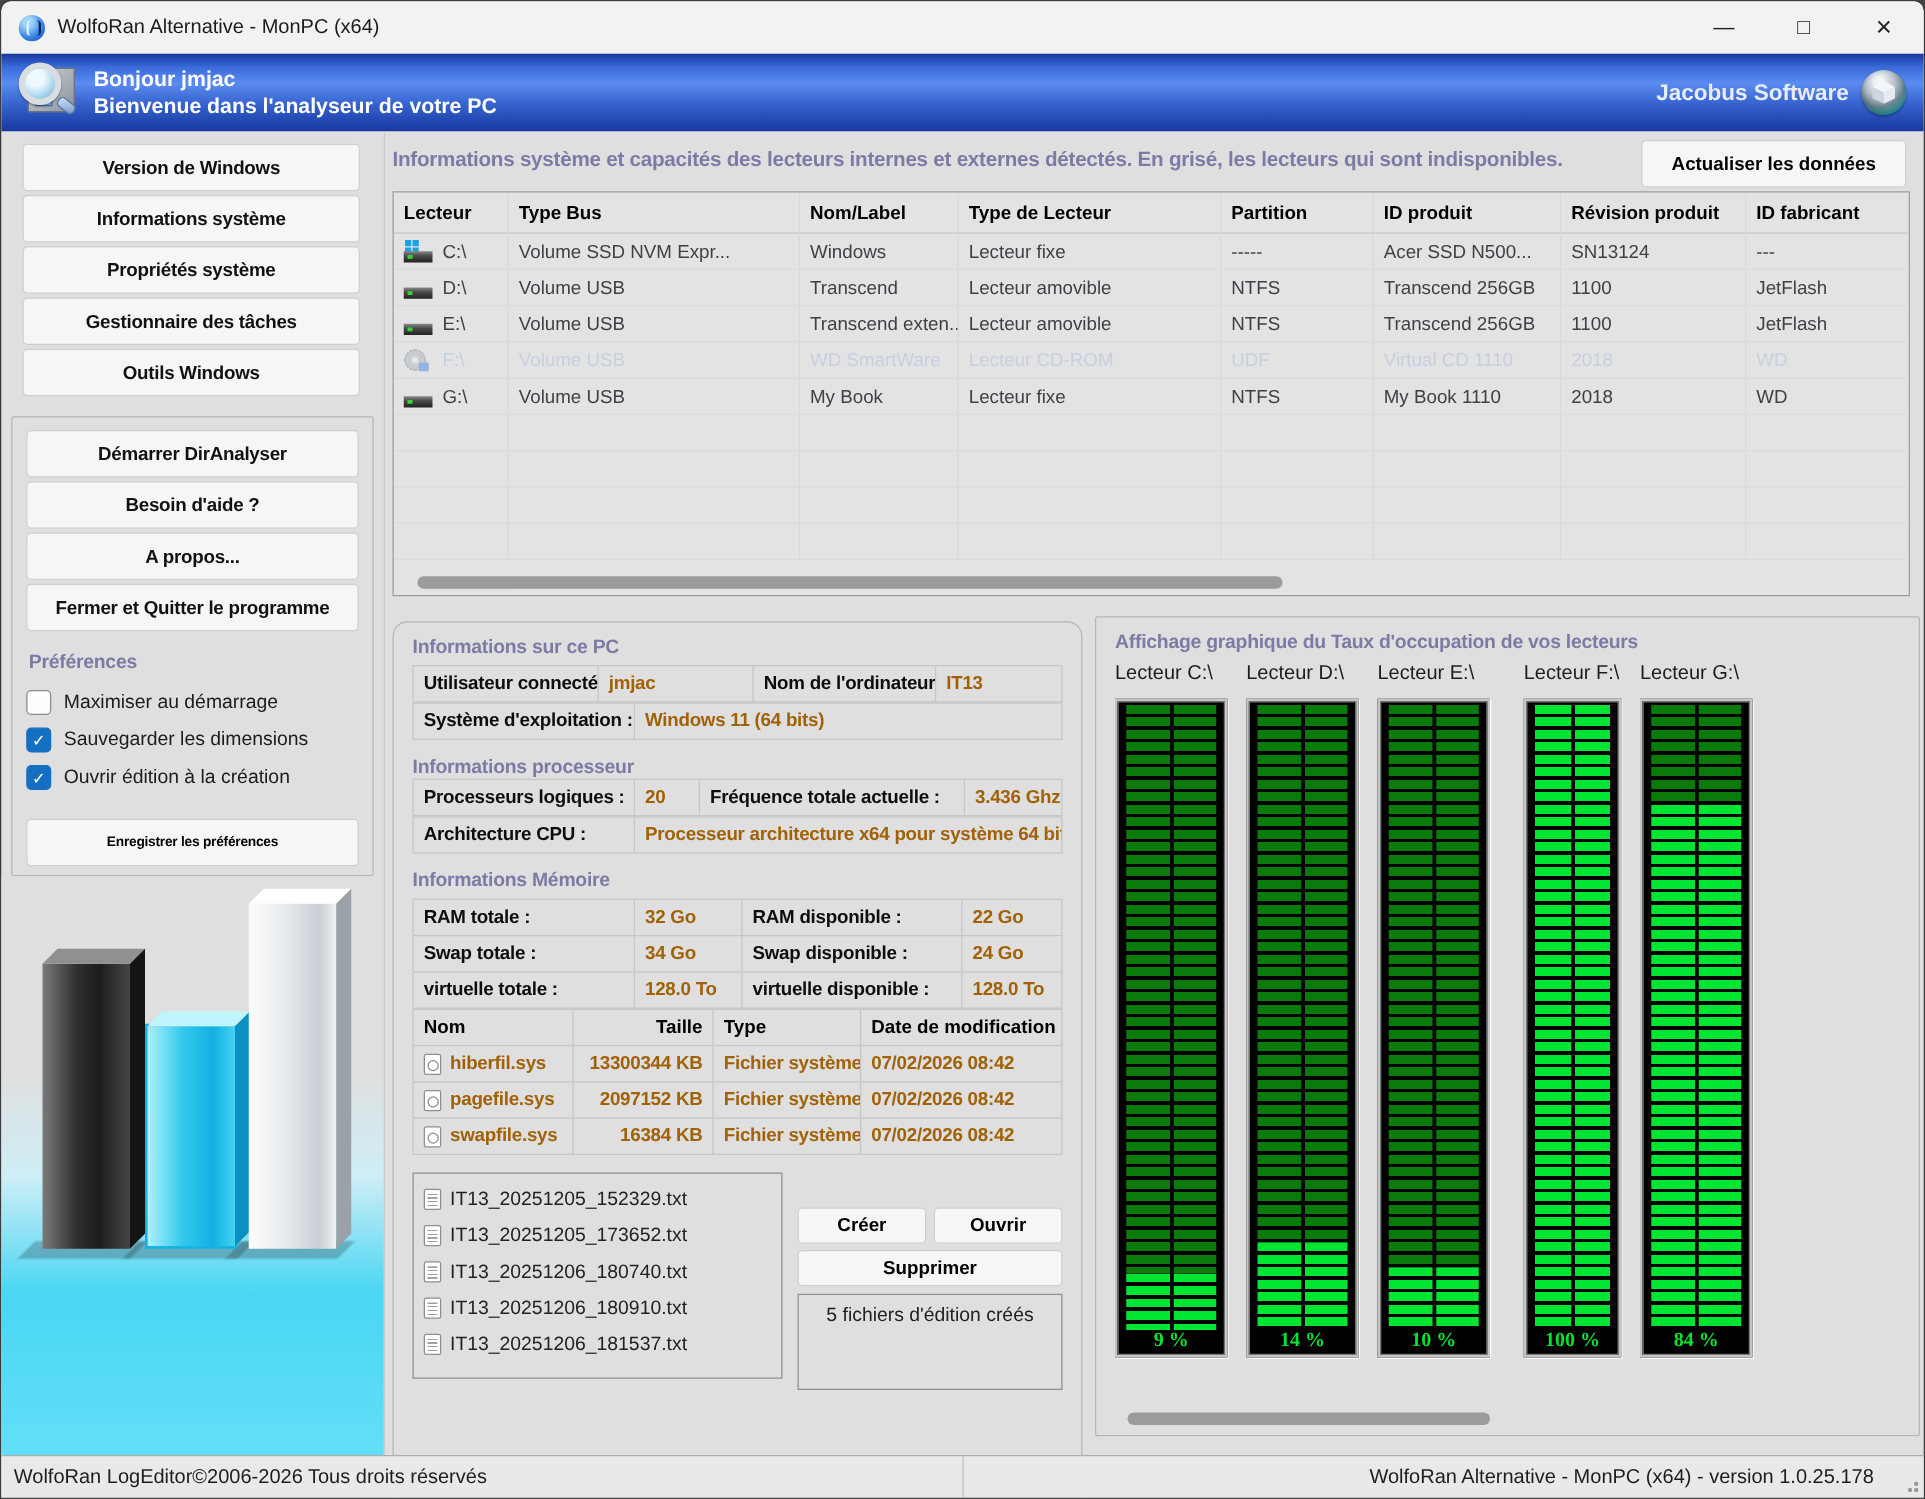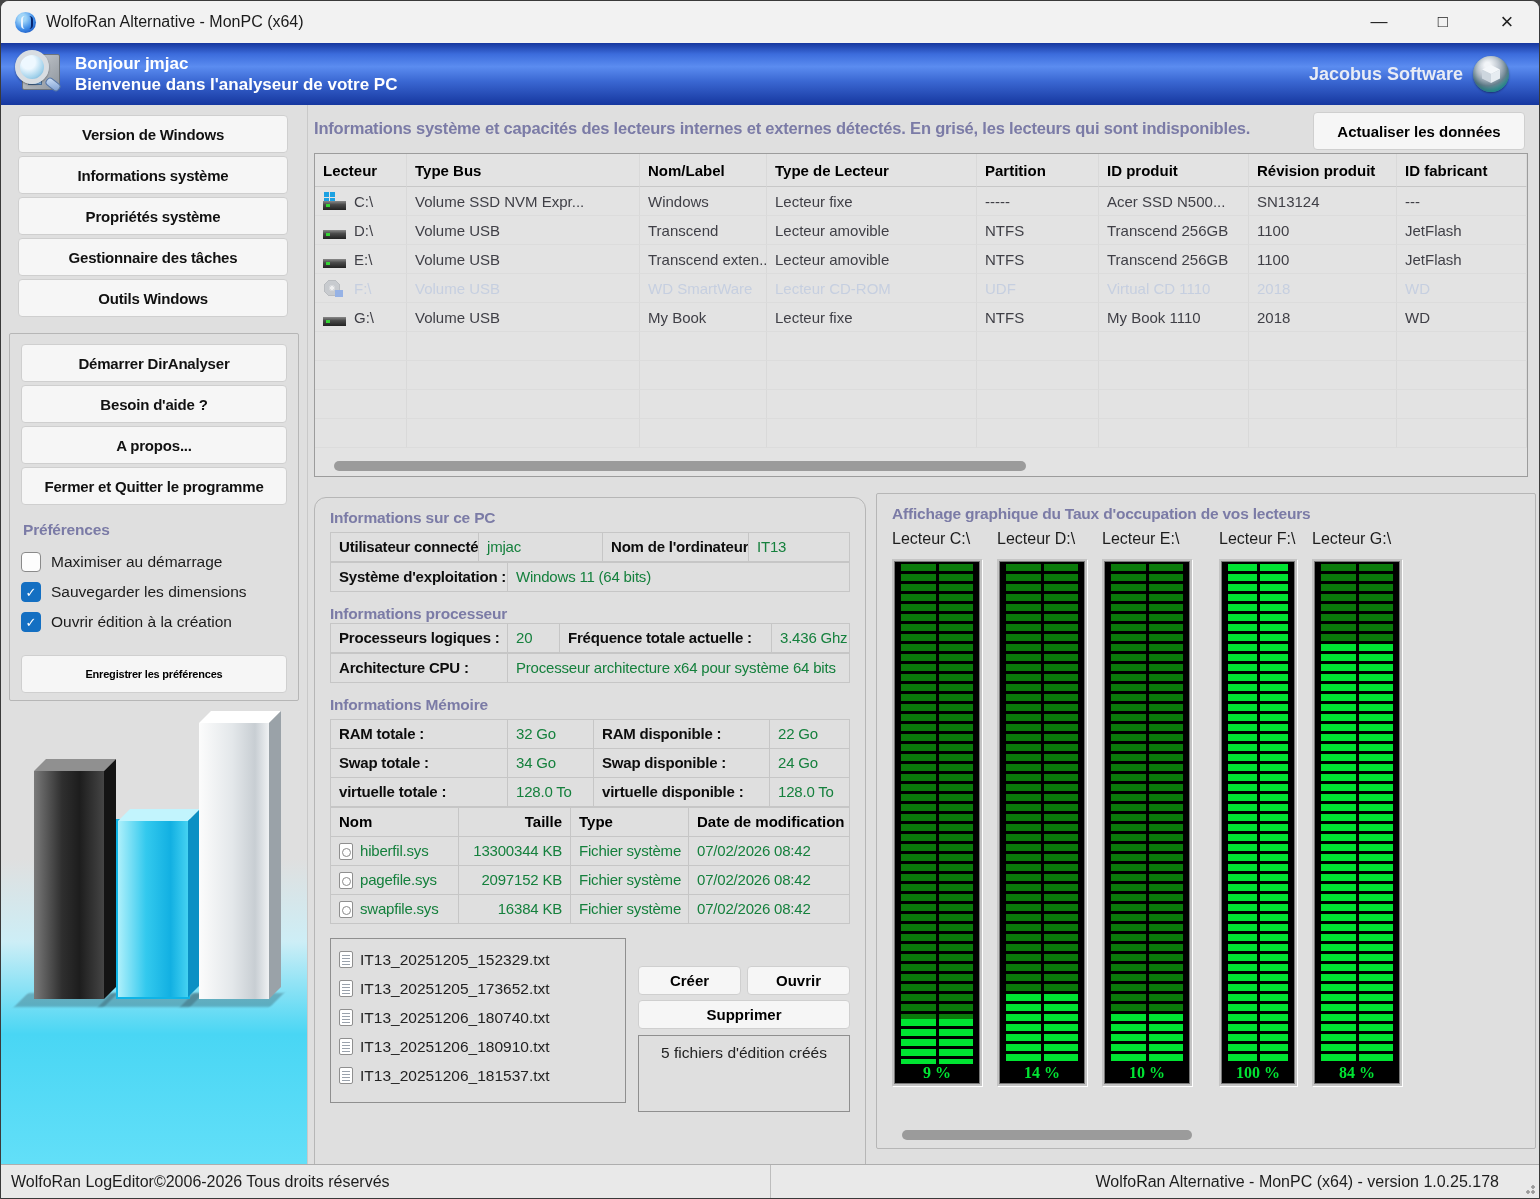--- a/index.html
+++ b/index.html
@@ -29,21 +29,21 @@
   .lens .disk { position:absolute; left:9px; top:4px; width:38px; height:36px; background:linear-gradient(135deg,#cfd3d8,#8d949c); border:1px solid #6d747c; border-radius:2px; }
   .lens .disk::after { content:""; position:absolute; left:5px; bottom:4px; width:12px; height:7px; background:#7fb3e8; border:1px solid #4a6f9a; }
   .lens .glass { position:absolute; left:2px; top:0px; width:34px; height:34px; border-radius:50%;
       border:5px solid #d8dde2; background:radial-gradient(circle at 35% 30%, #eef8ff 0 30%, #9fd0ea 70%, #5d9cc8 100%);
       box-shadow:0 1px 2px rgba(0,0,0,.4); }
   .lens .handle { position:absolute; left:32px; top:30px; width:16px; height:9px; border-radius:4px;
       background:linear-gradient(135deg,#cfe2f8,#7a9cd0); border:1px solid #5577aa; transform:rotate(38deg); }
   .greet { line-height:1.25; }
   .greet .g1 { font-size:17px; font-weight:bold; }
   .greet .g2 { font-size:17px; font-weight:bold; }
-  .brand { margin-left:auto; display:flex; align-items:center; gap:10px; padding-right:30px; }
+  .brand { margin-left:auto; display:flex; align-items:center; gap:10px; padding-right:14px; }
   .brand .btxt { font-size:18px; font-weight:bold; color:#e8ecf5; }
   .orb { width:36px; height:36px; border-radius:50%; position:relative; flex:none;
       background:radial-gradient(circle at 40% 25%, #f2f5f8 0 8%, #b9c2cc 35%, #6e8694 60%, #27c3c0 85%, #0b9894 100%);
       box-shadow:inset 0 -3px 6px rgba(0,60,60,.5), 0 1px 2px rgba(0,0,0,.4); }
   .orb svg { position:absolute; left:7px; top:7px; }
 
   
   .sidebtns { position:absolute; left:17px; top:114px; width:270px; display:flex; flex-direction:column; gap:3px; }
   .side-btn { height:38px; background:#f6f6f6; border:1px solid #cfcfcf; border-radius:4px;
       font-family:"Liberation Sans",sans-serif; font-size:15px; font-weight:bold; color:#111; letter-spacing:-.2px; }
@@ -112,21 +112,21 @@
       linear-gradient(#3a78e8,#3a78e8) 12px 11px / 8px 7px no-repeat,
       radial-gradient(circle at 9px 9px, #ffffff 0 2px, #c7ccd2 2px 3.5px, #a8b0b9 3.5px 7.5px, #878e96 7.5px 8.5px, transparent 8.5px); }
   .hscroll { position:absolute; left:19px; bottom:5px; width:692px; height:10px; background:#9b9b9b; border-radius:5px; }
 
   
   .infopanel { position:absolute; left:313px; top:496px; width:552px; height:712px; padding:11px 15px;border-radius:12px; }
   .itable { display:grid; border-top:1px solid #c6c6c6; border-left:1px solid #c6c6c6; margin-top:5px; }
   .itable > div { border-right:1px solid #c6c6c6; border-bottom:1px solid #c6c6c6; height:29px;
       line-height:28px; padding:0 8px; white-space:nowrap; overflow:hidden; font-size:15px; }
   .lbl { font-weight:bold; color:#0d0d0d; letter-spacing:-.2px; }
-  .val { font-weight:normal; color:#15803d; letter-spacing:-.2px; }
+  .val { font-weight:bold; color:#a16207; letter-spacing:-.2px; }
   .t-user { grid-template-columns:148px 124px 146px 1fr; }
   .t-os   { grid-template-columns:177px 1fr; }
   .t-cpu1 { grid-template-columns:177px 1fr; }
   .t-cpu2 { grid-template-columns:177px 52px 212px 1fr; }
   .t-mem  { grid-template-columns:177px 86px 176px 1fr; }
   .t-files{ grid-template-columns:128px 112px 118px 1fr; }
   .t-files .hd { font-weight:bold; color:#000; }
   .num { text-align:right; }
   .fcell { display:flex; align-items:center; }
   .ficon { width:14px; height:17px; border:1px solid #8f8f8f; border-radius:2px; background:#fff;

